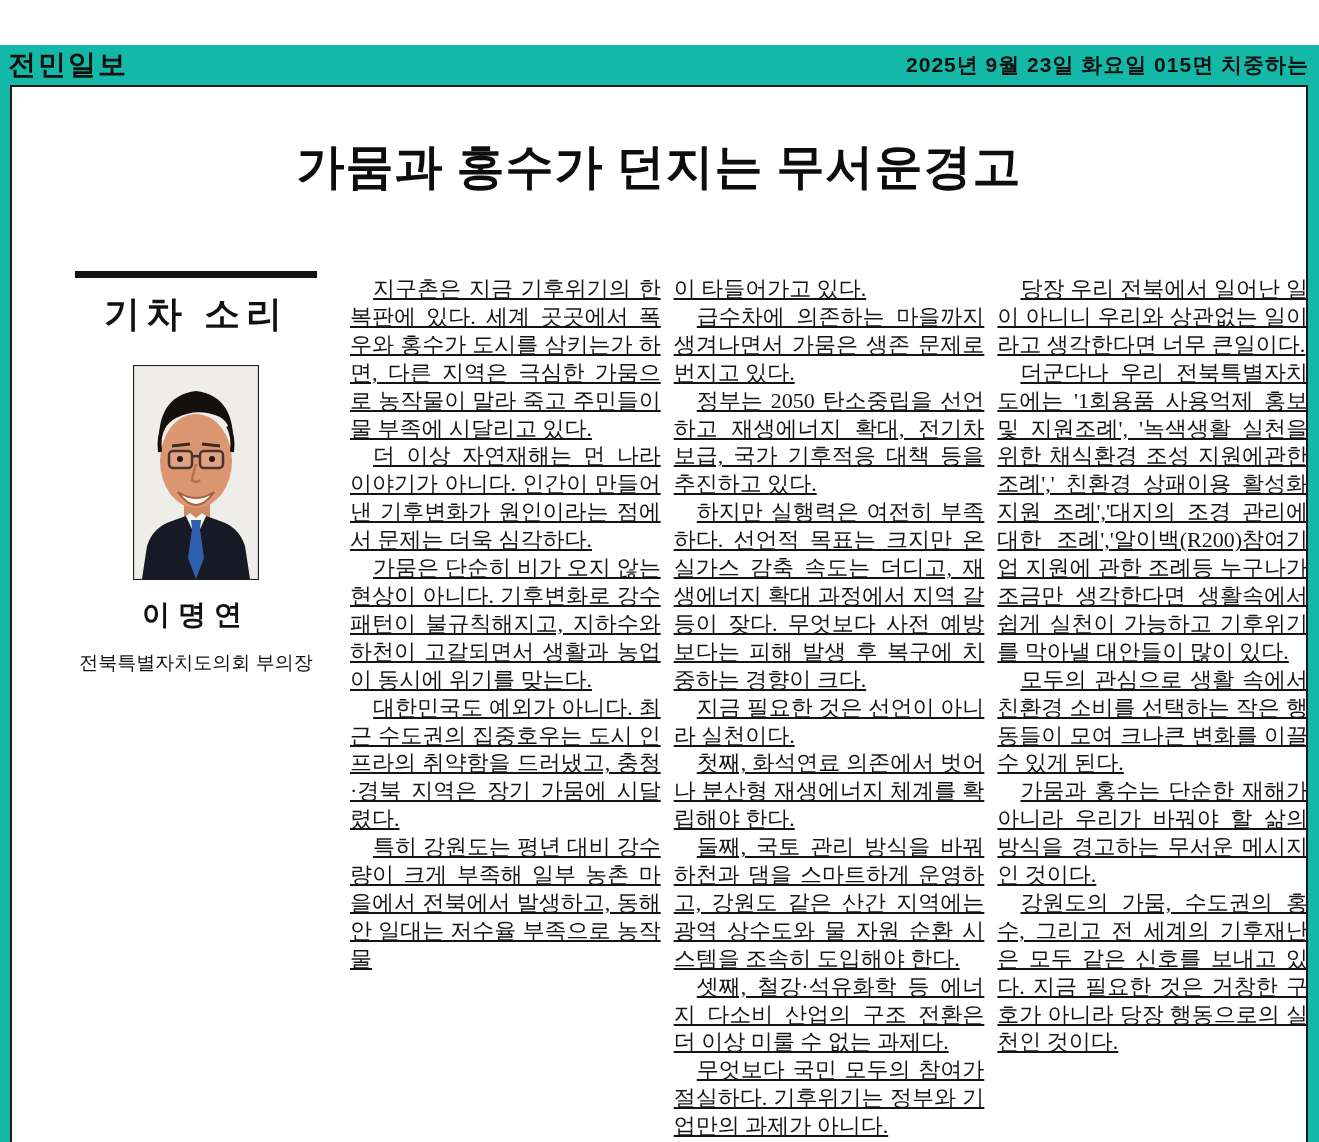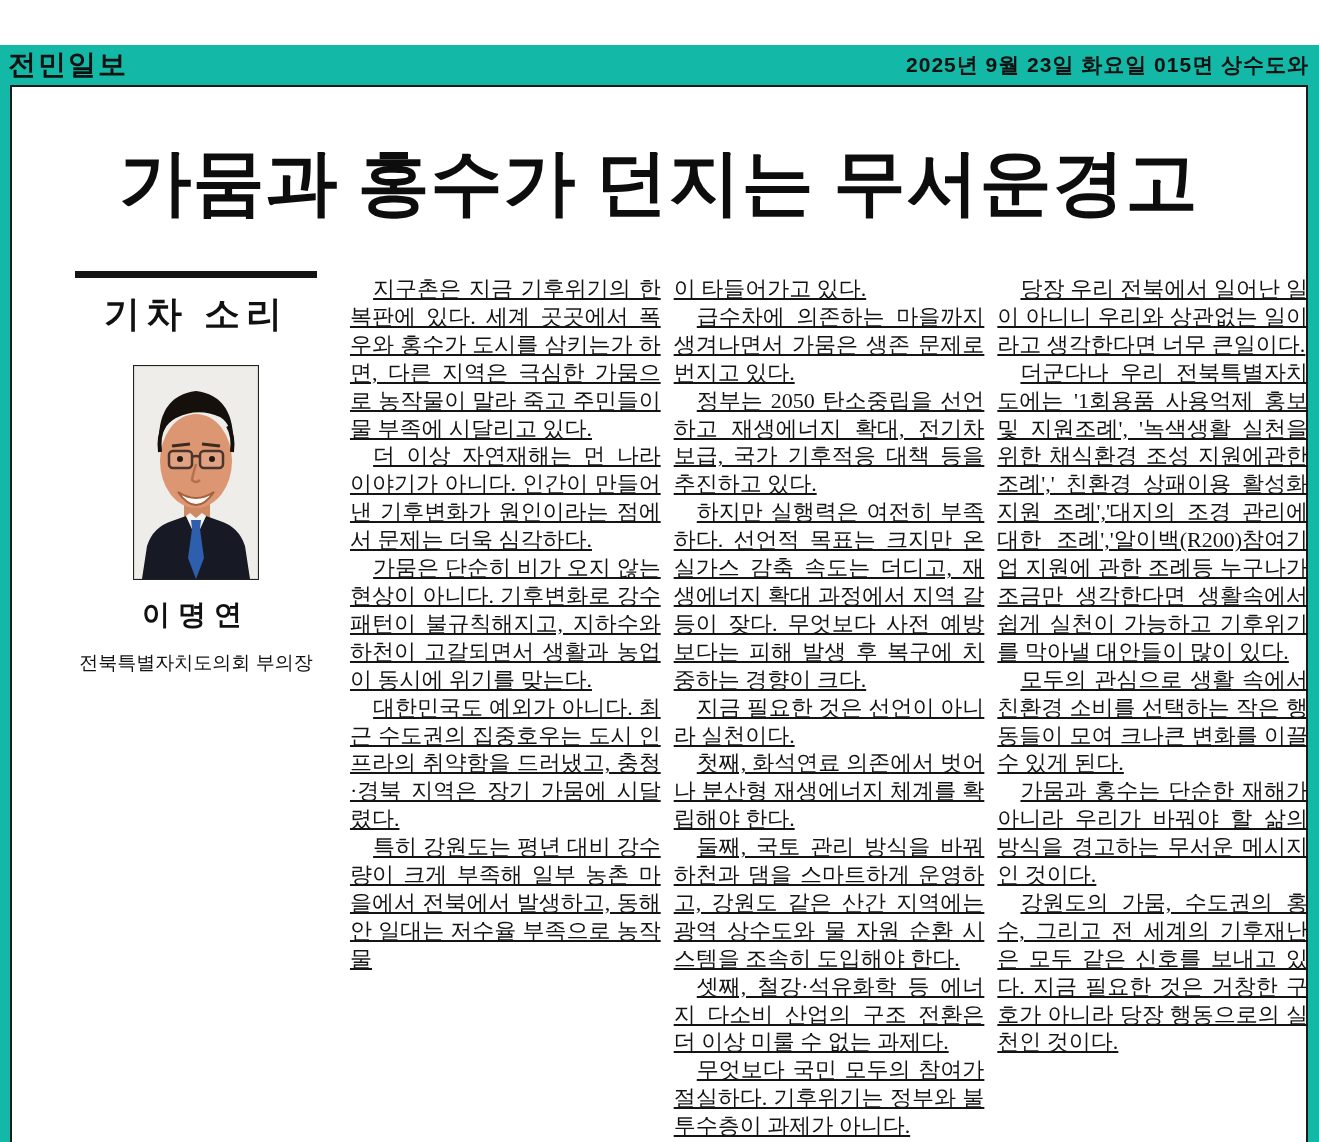--- a/index.html
+++ b/index.html
@@ -5,21 +5,21 @@
   html,body{margin:0;padding:0;background:#ffffff;}
   .page{position:relative;width:1319px;height:1142px;background:#14b8a6;overflow:hidden;
         font-family:"Liberation Serif", serif;color:#111;margin-top:45px;}
   .masthead-name{position:absolute;left:8px;top:1px;font-family:"Liberation Sans", sans-serif;
         font-weight:900;font-size:28px;letter-spacing:2px;color:#111;}
   .masthead-date{position:absolute;right:10px;top:6px;font-family:"Liberation Sans", sans-serif;
         font-weight:700;font-size:21px;letter-spacing:1px;color:#111;white-space:nowrap;}
   .article-box{position:absolute;left:10px;top:40px;width:1294px;height:1086px;
         border:2px solid #1a1a1a;background:#fff;}
   .headline{position:absolute;left:0;right:0;top:48px;text-align:center;
-        font-family:"Liberation Serif", serif;font-weight:700;font-size:72px;
+        font-family:"Liberation Serif", serif;font-weight:700;font-size:48px;
         letter-spacing:1px;color:#0d0d0d;white-space:nowrap;}
   
   .sidebar{position:absolute;left:63px;top:184px;width:242px;}
   .sidebar-rule{width:242px;height:7px;background:#141414;}
   .col-head{margin-top:12px;text-align:center;font-family:"Liberation Sans", sans-serif;
         font-weight:800;font-size:36px;letter-spacing:6px;color:#111;}
   .photo-frame{width:124px;height:213px;margin:26px auto 0;border:1px solid #222;
         background:#efedea;overflow:hidden;}
   .author-name{margin-top:16px;text-align:center;font-family:"Liberation Sans", sans-serif;
         font-weight:800;font-size:28px;letter-spacing:8px;color:#111;}
@@ -31,21 +31,21 @@
         word-break:break-all;color:#141414;}
   .tcol p{margin:0;text-indent:1.05em;text-decoration:underline;}
   .tcol p.cont{text-indent:0;}
 </style>
 </head>
 <body>
 
 <div class="page">
 
   <div class="masthead-name">전민일보</div>
-  <div class="masthead-date">2025년 9월 23일 화요일 015면 상수도와</div>
+  <div class="masthead-date">2025년 9월 23일 화요일 015면 치중하는</div>
 
   <div class="article-box">
 
     <div class="headline">가뭄과 홍수가 던지는 무서운경고</div>
 
     <div class="sidebar">
       <div class="sidebar-rule"></div>
       <div class="col-head">기차 소리</div>
 
       <div class="photo-frame">
@@ -87,21 +87,21 @@
         </div>
       <div class="tcol">
           <p class="cont">이 타들어가고 있다.</p>
           <p>급수차에 의존하는 마을까지 생겨나면서 가뭄은 생존 문제로 번지고 있다.</p>
           <p>정부는 2050 탄소중립을 선언하고 재생에너지 확대, 전기차 보급, 국가 기후적응 대책 등을 추진하고 있다.</p>
           <p>하지만 실행력은 여전히 부족하다. 선언적 목표는 크지만 온실가스 감축 속도는 더디고, 재생에너지 확대 과정에서 지역 갈등이 잦다. 무엇보다 사전 예방보다는 피해 발생 후 복구에 치중하는 경향이 크다.</p>
           <p>지금 필요한 것은 선언이 아니라 실천이다.</p>
           <p>첫째, 화석연료 의존에서 벗어나 분산형 재생에너지 체계를 확립해야 한다.</p>
           <p>둘째, 국토 관리 방식을 바꿔 하천과 댐을 스마트하게 운영하고, 강원도 같은 산간 지역에는 광역 상수도와 물 자원 순환 시스템을 조속히 도입해야 한다.</p>
           <p>셋째, 철강·석유화학 등 에너지 다소비 산업의 구조 전환은 더 이상 미룰 수 없는 과제다.</p>
-          <p>무엇보다 국민 모두의 참여가 절실하다. 기후위기는 정부와 불투수층이 과제가 아니다.</p>
+          <p>무엇보다 국민 모두의 참여가 절실하다. 기후위기는 정부와 기업만의 과제가 아니다.</p>
         </div>
       <div class="tcol">
           <p>당장 우리 전북에서 일어난 일이 아니니 우리와 상관없는 일이라고 생각한다면 너무 큰일이다.</p>
           <p>더군다나 우리 전북특별자치도에는 '1회용품 사용억제 홍보및 지원조례', '녹색생활 실천을 위한 채식환경 조성 지원에관한 조례',' 친환경 상패이용 활성화 지원 조례','대지의 조경 관리에 대한 조례','알이백(R200)참여기업 지원에 관한 조례등 누구나가 조금만 생각한다면 생활속에서 쉽게 실천이 가능하고 기후위기를 막아낼 대안들이 많이 있다.</p>
           <p>모두의 관심으로 생활 속에서 친환경 소비를 선택하는 작은 행동들이 모여 크나큰 변화를 이끌 수 있게 된다.</p>
           <p>가뭄과 홍수는 단순한 재해가 아니라 우리가 바꿔야 할 삶의 방식을 경고하는 무서운 메시지 인 것이다.</p>
           <p>강원도의 가뭄, 수도권의 홍수, 그리고 전 세계의 기후재난은 모두 같은 신호를 보내고 있다. 지금 필요한 것은 거창한 구호가 아니라 당장 행동으로의 실천인 것이다.</p>
         </div>
     </div>
 

